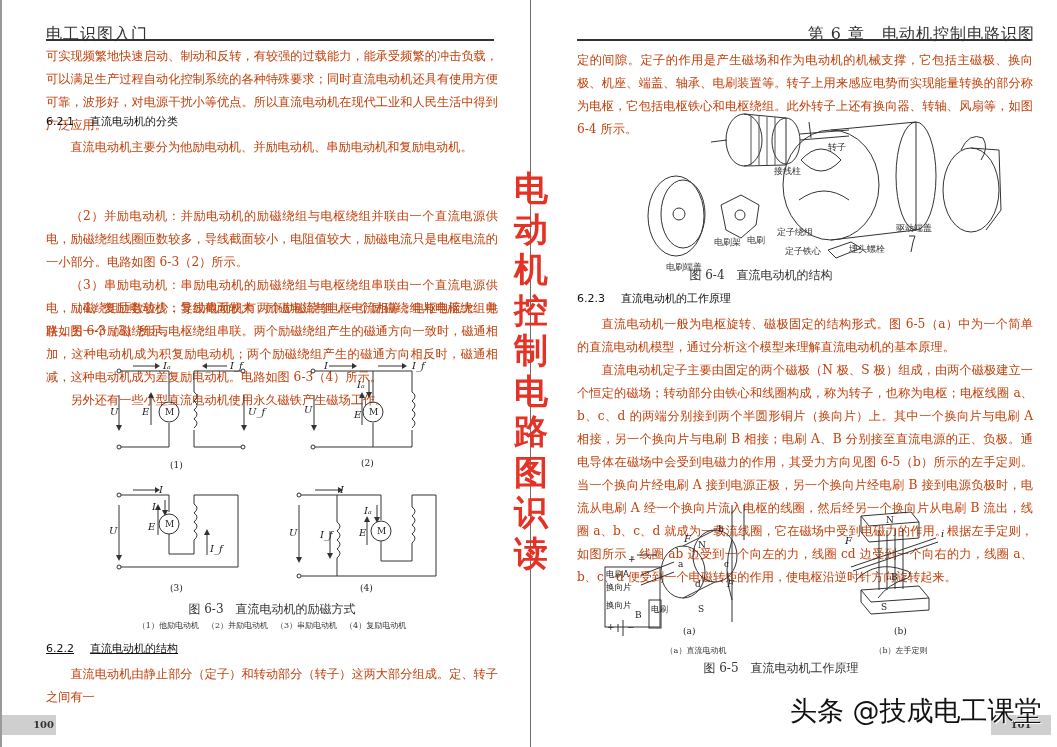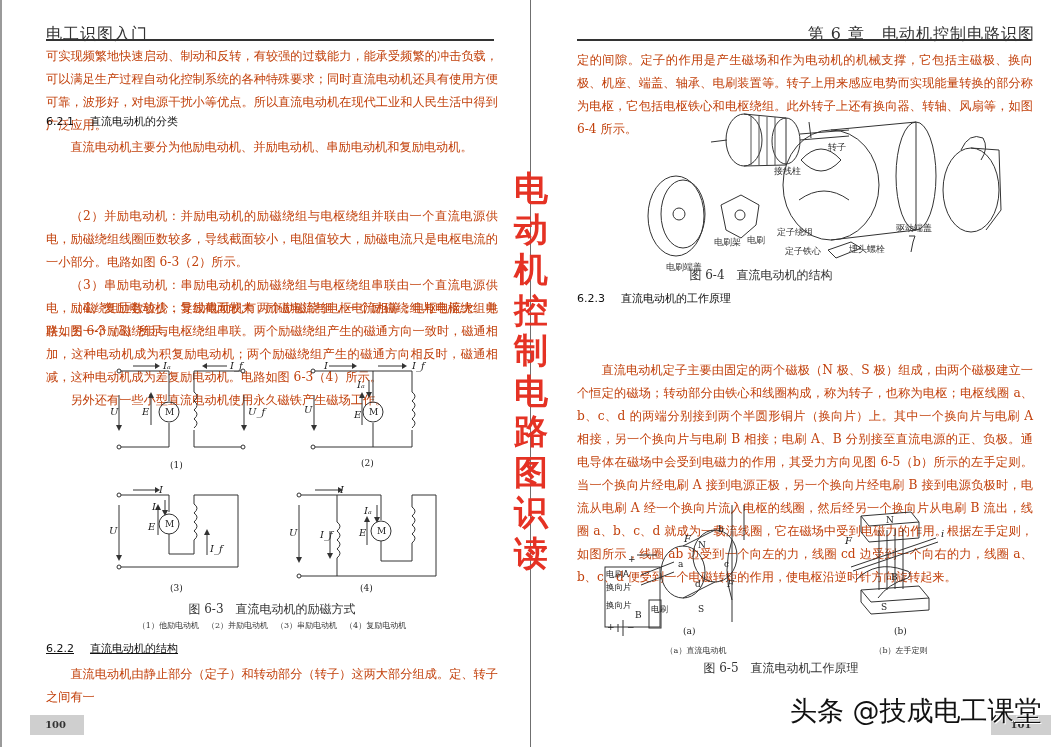--- a/index.html
+++ b/index.html
@@ -15,21 +15,21 @@
   .left .head-rule { left:44px; width:448px; }
   .right .head-rule { left:46px; width:454px; }
   .p { position:absolute; font-size:12.2px; line-height:23px; color:#c2410c; text-align:justify; }
   .indent { text-indent:2em; }
   .h2 { position:absolute; font-family:"DejaVu Sans","Liberation Sans",sans-serif; font-size:11px; color:#111; }
   .h2 .num { margin-right:16px; }
   .fig-caption { position:absolute; font-size:12px; color:#333; text-align:center; }
   .fig-sub { position:absolute; font-size:8px; color:#333; text-align:center; }
   .circuit-label { position:absolute; font-size:9px; color:#333; }
   .page-num { position:absolute; top:715px; height:20px; background:#cfcfcf; font-size:10px; line-height:20px; font-weight:bold; color:#333; }
-  .left .page-num { left:0; width:54px; text-align:right; padding-right:18px; box-sizing:border-box;margin-left:28px; }
+  .left .page-num { left:0; width:54px; text-align:right; padding-right:2px; box-sizing:border-box; }
   .right .page-num { left:460px; width:60px; text-align:center; }
   .overlay-title { position:absolute; left:512px; top:168px; width:38px; font-family:"DejaVu Sans","Liberation Sans",sans-serif;
                    font-weight:bold; font-size:34px; line-height:40.5px; color:#e53224; text-align:center; z-index:5; }
   .overlay-title span { display:block; }
   .watermark { position:absolute; left:790px; top:693px; font-family:"DejaVu Sans","Liberation Sans",sans-serif;
                font-size:27px; color:#111; z-index:5; text-shadow:1px 1px 0 #fff, -1px -1px 0 #fff; letter-spacing:0px; }
   svg { position:absolute; overflow:visible; }
   .svgtext { font-family:"DejaVu Serif","Liberation Serif",serif; font-style:italic; font-size:10px; fill:#222; }
   .svgtext-n { font-family:"DejaVu Serif","Liberation Serif",serif; font-size:9px; fill:#222; }
   .svgtext-cn { font-family:"DejaVu Sans","Liberation Sans",sans-serif; font-size:8.5px; fill:#222; }
@@ -231,20 +231,21 @@
   <div class="circuit-label" style="left:216px; top:234px;">电刷</div>
   <div class="circuit-label" style="left:246px; top:226px;">定子绕组</div>
   <div class="circuit-label" style="left:254px; top:245px;">定子铁心</div>
   <div class="circuit-label" style="left:318px; top:243px;text-align:right;">埋头螺栓</div>
   <div class="circuit-label" style="left:365px; top:222px;">驱动端盖</div>
   <div class="fig-caption" style="left:130px; top:267px; width:200px;">图 6-4　直流电动机的结构</div>
 
   <div class="h2" style="left:46px; top:291px;">
     <span class="num">6.2.3</span><span>直流电动机的工作原理</span>
   </div>
+  <div class="p indent" style="left:46px; top:313px; width:456px;">直流电动机一般为电枢旋转、磁极固定的结构形式。图 6-5（a）中为一个简单的直流电动机模型，通过分析这个模型来理解直流电动机的基本原理。</div>
   <div class="p indent" style="left:46px; top:359px; width:456px;">直流电动机定子主要由固定的两个磁极（N 极、S 极）组成，由两个磁极建立一个恒定的磁场；转动部分由铁心和线圈构成，称为转子，也称为电枢；电枢线圈 a、b、c、d 的两端分别接到两个半圆形铜片（换向片）上。其中一个换向片与电刷 A 相接，另一个换向片与电刷 B 相接；电刷 A、B 分别接至直流电源的正、负极。通电导体在磁场中会受到电磁力的作用，其受力方向见图 6-5（b）所示的左手定则。当一个换向片经电刷 A 接到电源正极，另一个换向片经电刷 B 接到电源负极时，电流从电刷 A 经一个换向片流入电枢的线圈，然后经另一个换向片从电刷 B 流出，线圈 a、b、c、d 就成为一载流线圈，它在磁场中受到电磁力的作用。根据左手定则，如图所示，线圈 ab 边受到一个向左的力，线圈 cd 边受到一个向右的力，线圈 a、b、c、d 便受到一个电磁转矩的作用，使电枢沿逆时针方向旋转起来。</div>
 
   <svg style="left:0; top:0;" width="527" height="660">
     <g stroke="#333" stroke-width="1" fill="none">
 
       <line x1="201" y1="505" x2="201" y2="622"></line>
       <path d="M201,540 q-10,30 0,60"></path>
       <line x1="213" y1="505" x2="213" y2="540"></line>
       <ellipse cx="152" cy="572" rx="22" ry="26"></ellipse>
       <ellipse cx="184" cy="556" rx="22" ry="26"></ellipse>

